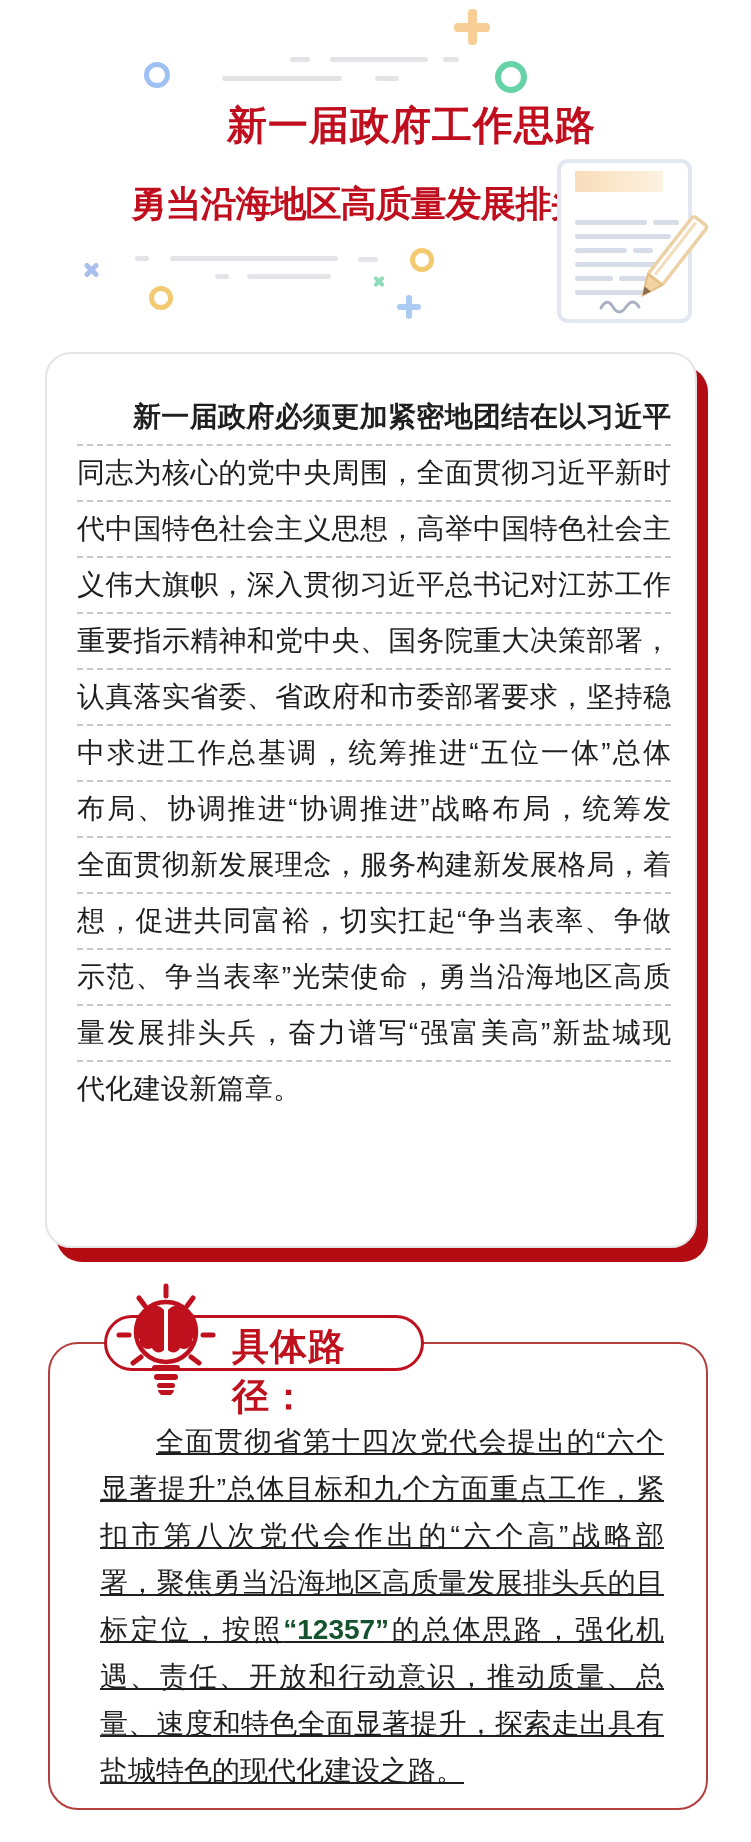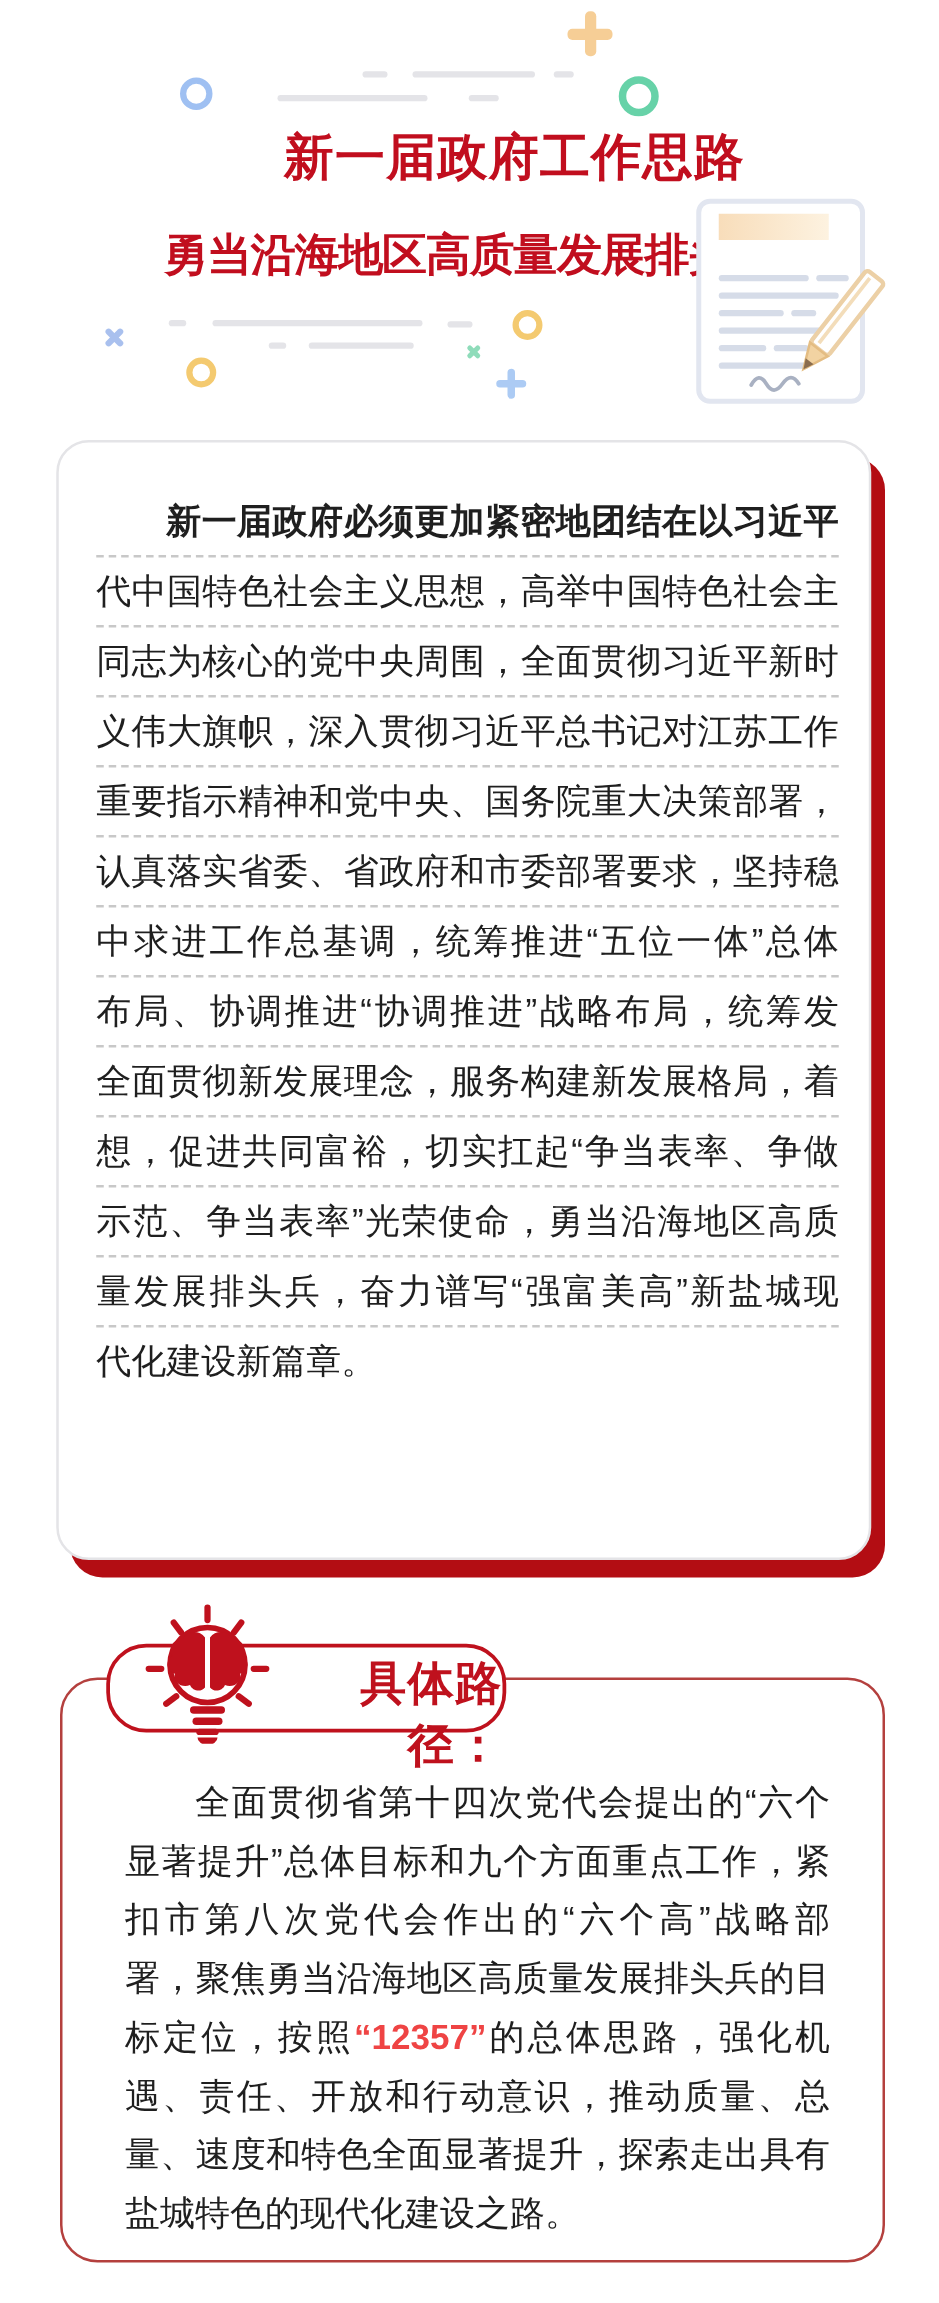--- a/index.html
+++ b/index.html
@@ -49,42 +49,42 @@
   .tline{
     height:54px;line-height:54px;font-size:28px;color:#1f1f1f;
     border-bottom:2px dashed #c8c8c8;
     text-align:justify;text-align-last:justify;
     white-space:nowrap;overflow:hidden;
   }
   .tline.lastline{border-bottom:none;text-align-last:left;}
   .tline.indent{text-indent:2em;font-weight:bold;}
   
   .badge{
-    position:absolute;left:85px;top:1315px;width:320px;height:71px;
+    position:absolute;left:104px;top:1315px;width:320px;height:56px;
     background:#fff;border:3px solid #bf111d;border-radius:32px;
-    box-sizing:border-box;z-index:2;text-align:right;
+    box-sizing:border-box;z-index:2;
   }
   .badge-label{
     position:absolute;left:125px;top:4px;
     font-size:37px;font-weight:900;color:#bf111d;letter-spacing:1px;
   }
   .bulb{position:absolute;left:114px;top:1283px;width:104px;height:112px;z-index:3;}
   
   .card2{
     position:absolute;left:48px;top:1342px;width:660px;height:468px;
     background:#fff;border:2px solid #b4403e;border-radius:30px;
     box-sizing:border-box;padding:74px 42px 0 50px;z-index:1;
   }
   .t2line{
     height:47px;line-height:47px;font-size:28px;color:#1f1f1f;
-    text-align:justify;text-align-last:justify;white-space:nowrap;overflow:hidden;
+    text-align:justify;text-align-last:justify;white-space:nowrap;overflow:hidden;text-decoration:underline;
   }
   .t2line.lastline{text-align-last:left;}
   .t2line.indent{text-indent:2em;}
-  .hl{color:#ef4444;font-weight:900;}
+  .hl{color:#14532d;font-weight:900;}
 </style>
 </head>
 <body>
 
 <div id="page">
 
   <span class="plus orange" style="left:454px;top:9px;"></span>
   <span class="ring blue" style="left:144px;top:62px;"></span>
   <span class="ring green" style="left:495px;top:61px;"></span>
   <span class="dashbar" style="left:290px;top:57px;width:20px;"></span>
@@ -131,22 +131,22 @@
     <g transform="rotate(38 112 105)">
       <rect x="103" y="52" width="18" height="74" rx="3" fill="#ffffff" stroke="#ecd0a6" stroke-width="3.5"></rect>
       <line x1="109" y1="56" x2="109" y2="122" stroke="#f3ddba" stroke-width="3"></line>
       <path d="M103,126 L121,126 L112,146 Z" fill="#f2d3a2" stroke="#e4bd83" stroke-width="2"></path>
       <path d="M108,138 L116,138 L112,146 Z" fill="#8a6d4f"></path>
     </g>
   </svg>
 
   <div class="card1">
     <div class="tline indent">新一届政府必须更加紧密地团结在以习近平</div>
+    <div class="tline">同志为核心的党中央周围，全面贯彻习近平新时</div>
     <div class="tline">代中国特色社会主义思想，高举中国特色社会主</div>
-    <div class="tline">同志为核心的党中央周围，全面贯彻习近平新时</div>
     <div class="tline">义伟大旗帜，深入贯彻习近平总书记对江苏工作</div>
     <div class="tline">重要指示精神和党中央、国务院重大决策部署，</div>
     <div class="tline">认真落实省委、省政府和市委部署要求，坚持稳</div>
     <div class="tline">中求进工作总基调，统筹推进“五位一体”总体</div>
     <div class="tline">布局、协调推进“协调推进”战略布局，统筹发</div>
     <div class="tline">全面贯彻新发展理念，服务构建新发展格局，着</div>
     <div class="tline">想，促进共同富裕，切实扛起“争当表率、争做</div>
     <div class="tline">示范、争当表率”光荣使命，勇当沿海地区高质</div>
     <div class="tline">量发展排头兵，奋力谱写“强富美高”新盐城现</div>
     <div class="tline lastline">代化建设新篇章。</div>

